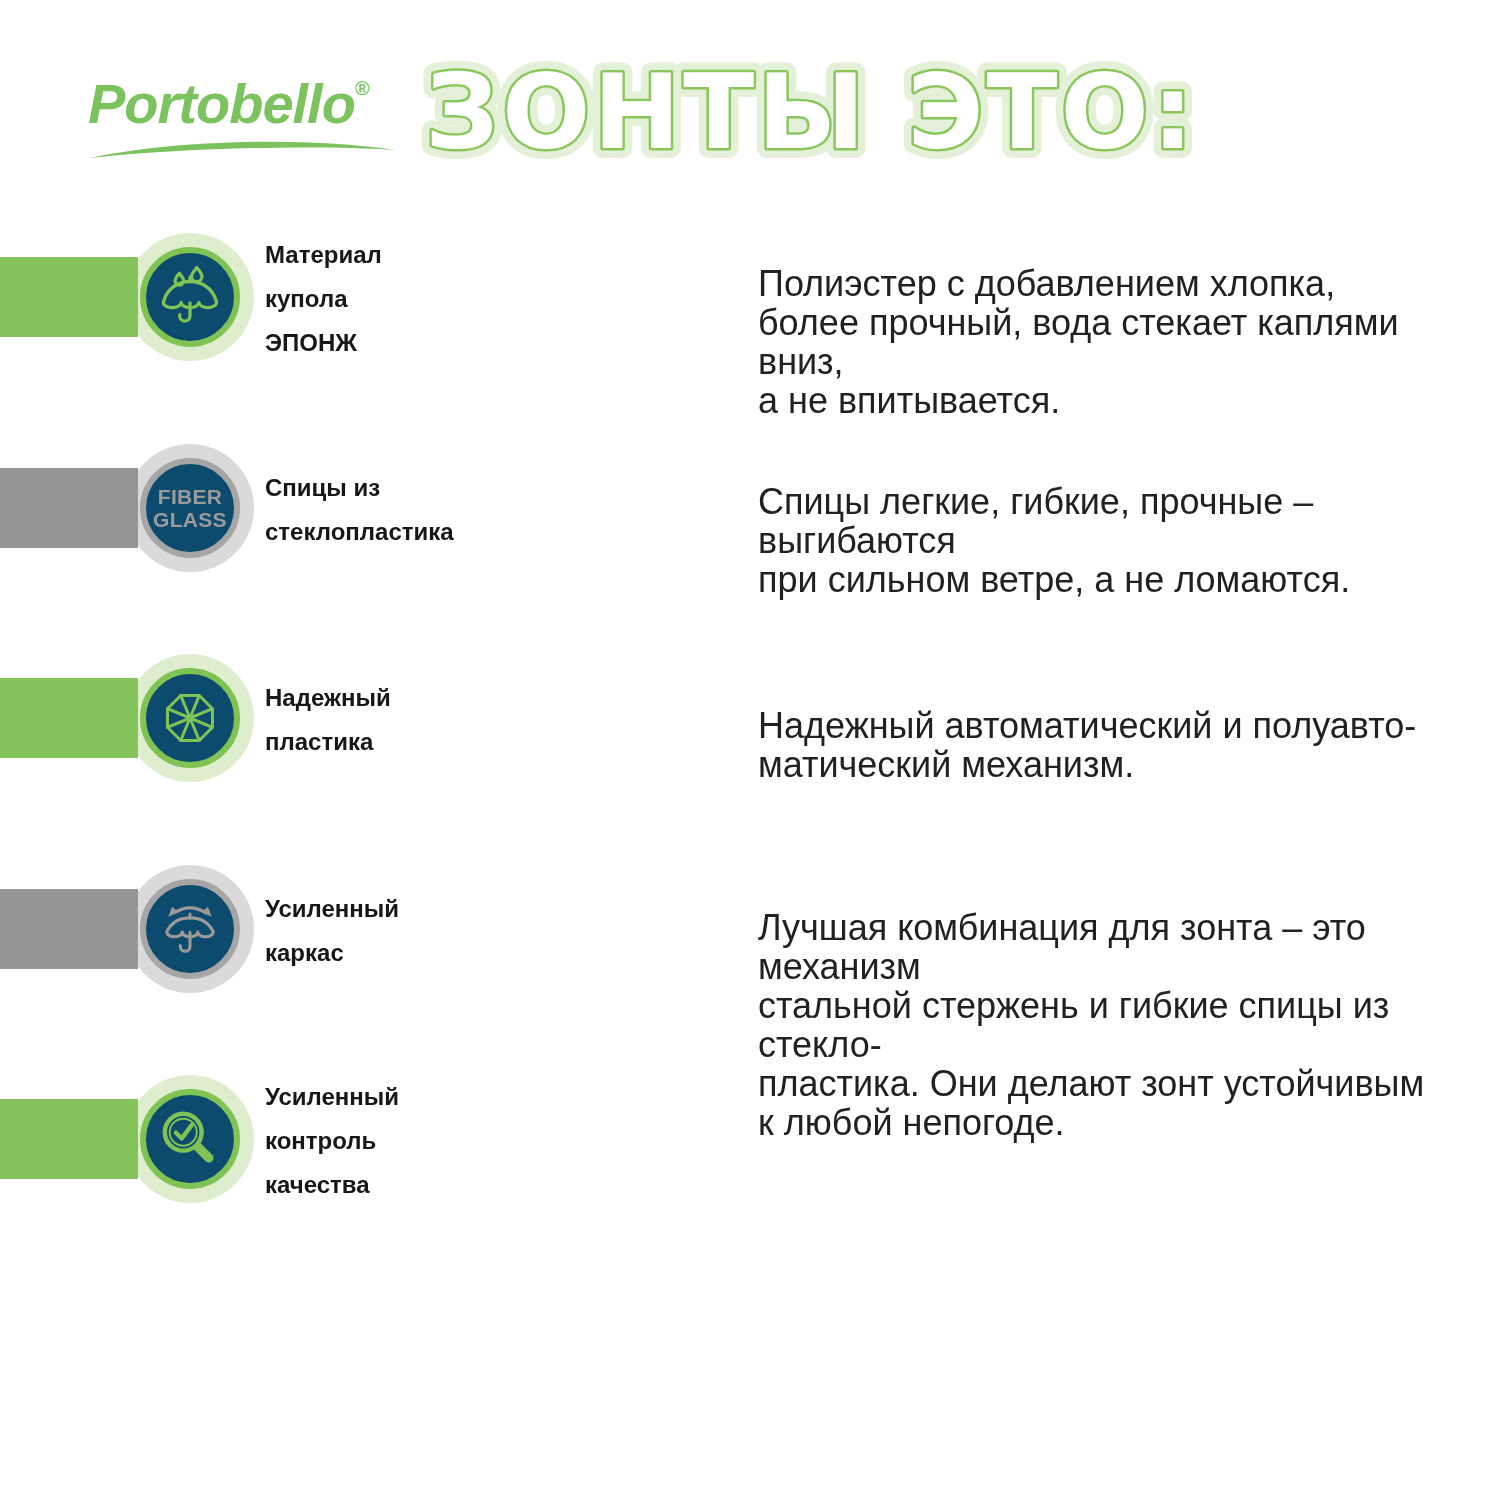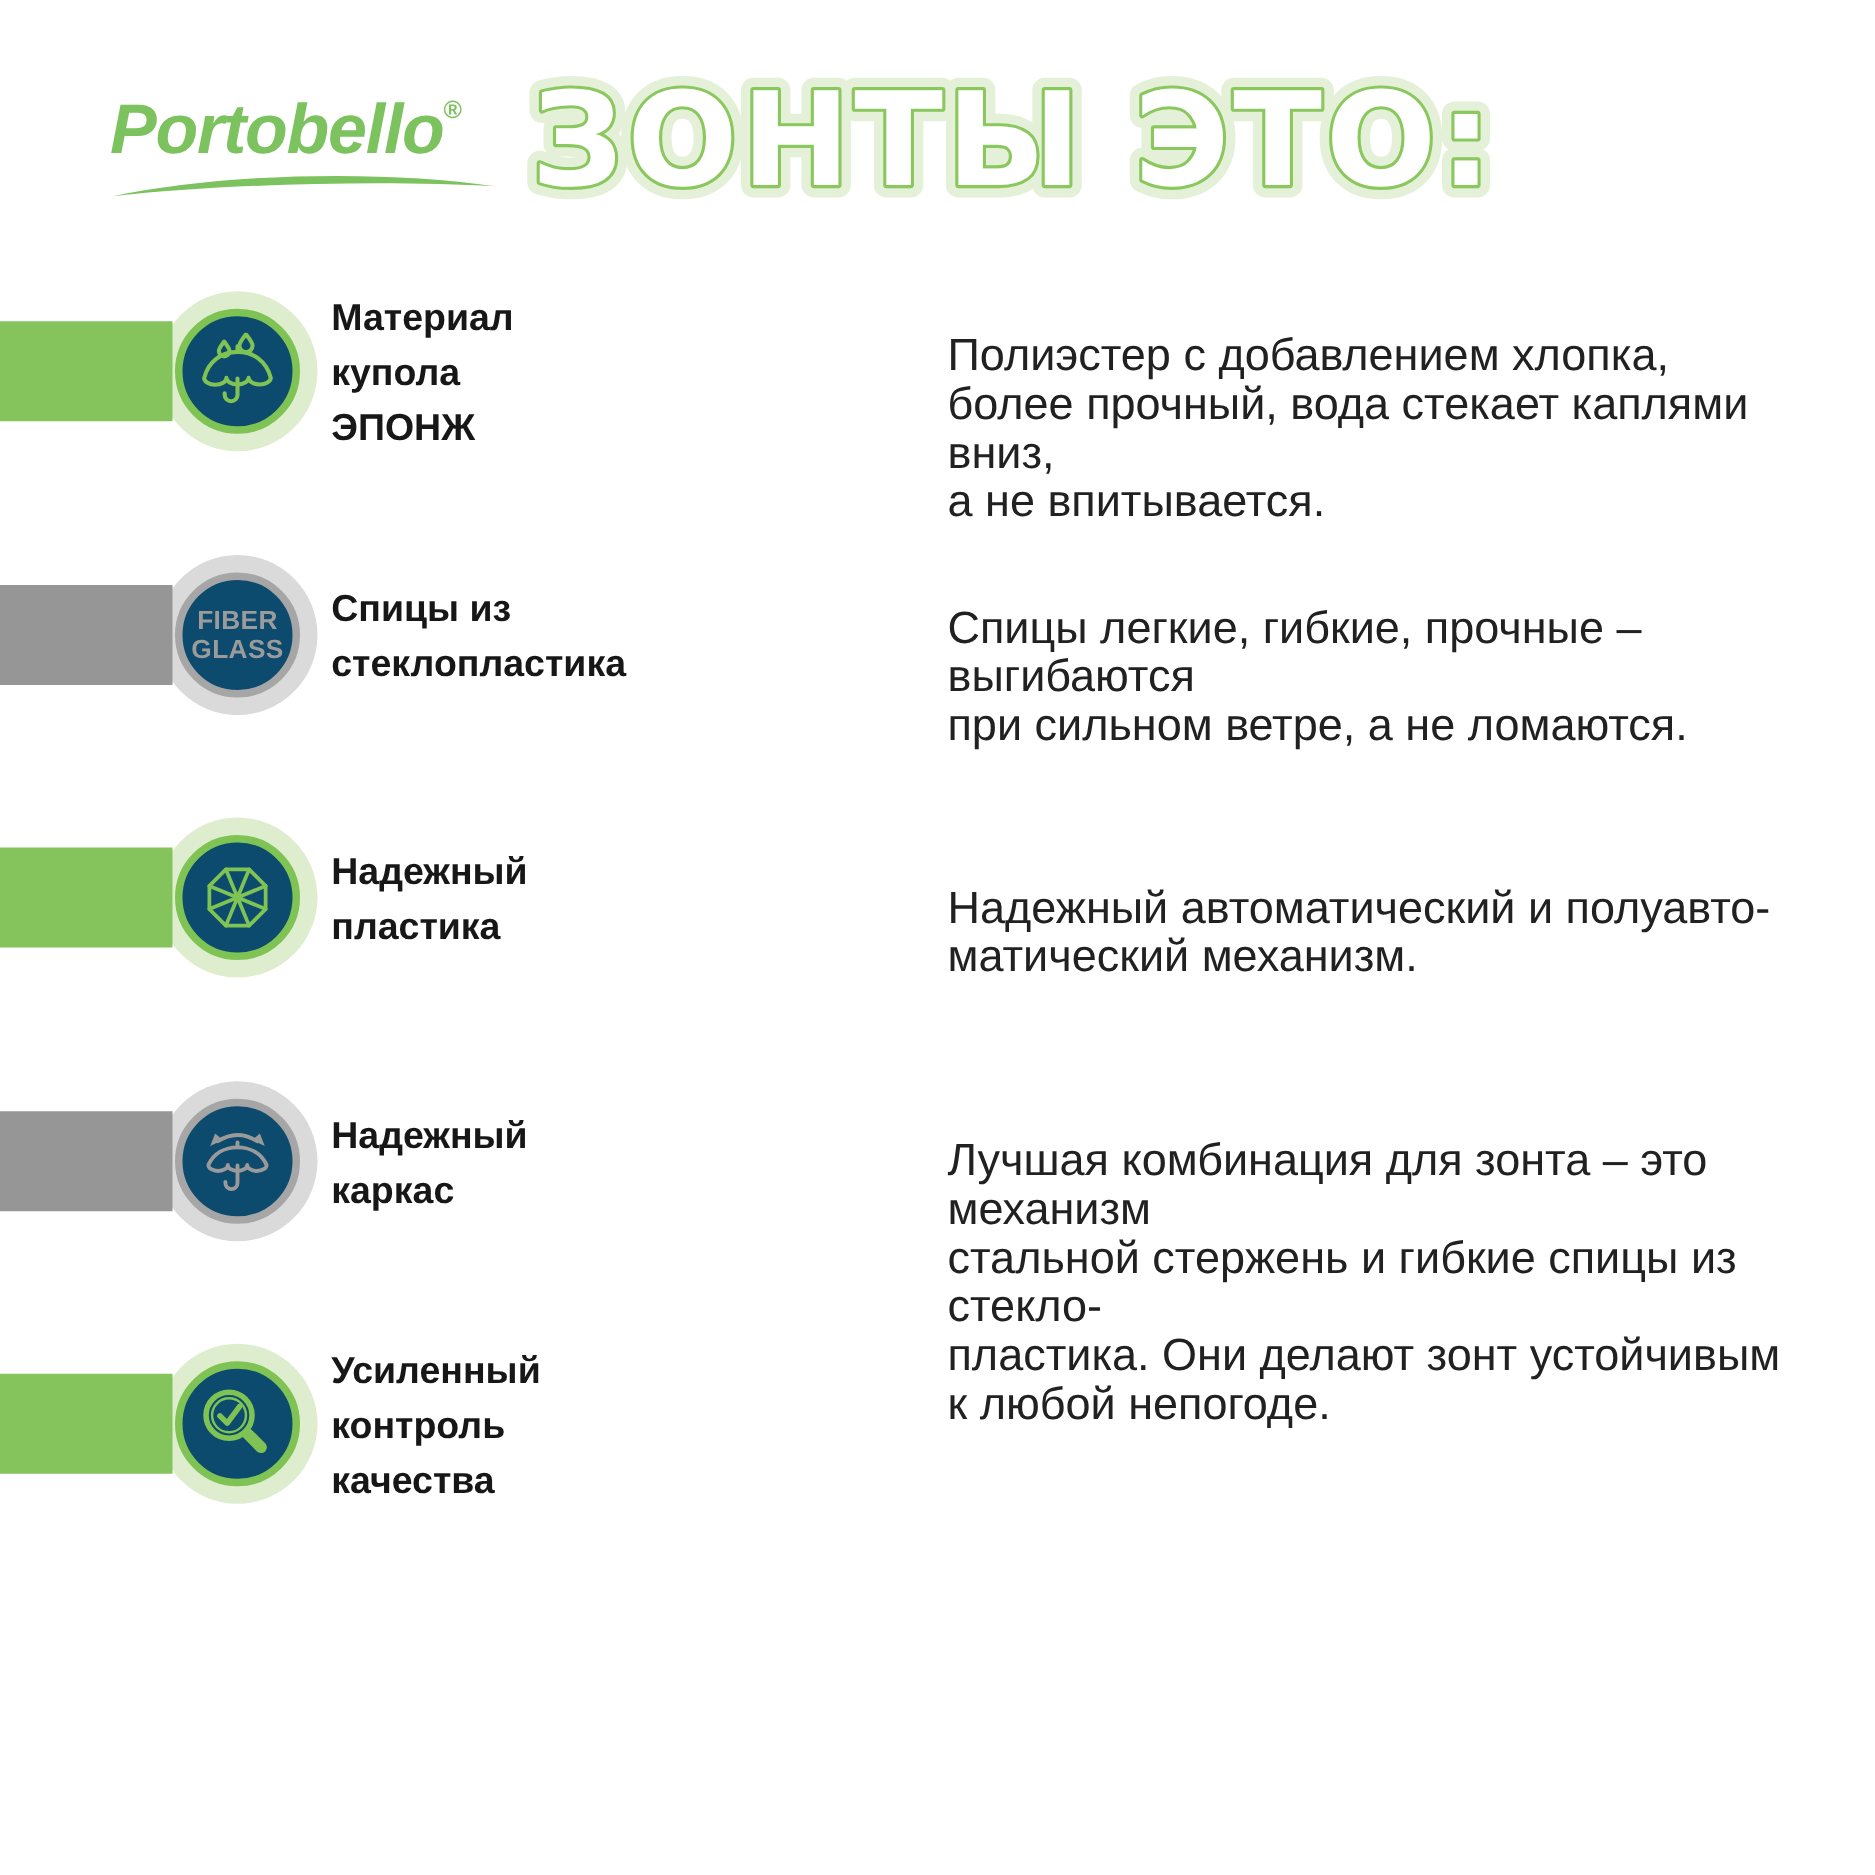--- a/index.html
+++ b/index.html
@@ -26,21 +26,21 @@
   .green .halo{background:#dfedcf;}
   .green .disc{border:6px solid #7ec354;}
   .gray .bar{background:#969696;}
   .gray .halo{background:#dadada;}
   .gray .disc{border:6px solid #a6a6a6;}
 
   .badge-text{font-weight:bold;font-size:21px;line-height:23px;letter-spacing:.3px;
               color:#9b9b9b;text-align:center;white-space:pre-line;}
 
   .title{position:absolute;left:265px;top:calc(var(--cy) + 2px);transform:translateY(-50%);
-         margin:0;font-size:30px;line-height:44px;font-weight:bold;color:#171717;
+         margin:0;font-size:24px;line-height:44px;font-weight:bold;color:#171717;
          white-space:pre-line;z-index:4;}
   .desc{position:absolute;left:758px;top:var(--dy);margin:0;width:720px;
         font-size:36px;line-height:39px;font-weight:normal;color:#212121;
         white-space:pre-line;z-index:4;}
 </style>
 </head>
 <body>
 
 <div class="page">
 
@@ -108,21 +108,21 @@
     <div class="disc">
       <svg width="62" height="62" viewBox="0 0 64 64" fill="none" stroke="#9a9a9a" stroke-width="3.2" stroke-linecap="round" stroke-linejoin="round">
         <path d="M15.5 15.5 Q32 5 48.5 15.5"></path>
         <polygon points="9.5,19.5 13.5,9 20,14.5" fill="#9a9a9a" stroke="none"></polygon>
         <polygon points="54.5,19.5 50.5,9 44,14.5" fill="#9a9a9a" stroke="none"></polygon>
         <path d="M32 20.5 V16.5"></path>
         <path d="M8 35 C12.5 25.5 21.5 20.5 32 20.5 C42.5 20.5 51.5 25.5 56 35 a8 5 0 0 1 -16 0 a8 5 0 0 1 -16 0 a8 5 0 0 1 -16 0 Z"></path>
         <path d="M32 35.5 V50 a5 5 0 0 1 -10 0 v-1"></path>
       </svg>
     </div>
-    <h2 class="title">Надежный каркас</h2>
+    <h2 class="title">Усиленный каркас</h2>
     <p class="desc">Лучшая комбинация для зонта – это механизм
 стальной стержень и гибкие спицы из стекло-
 пластика. Они делают зонт устойчивым
 к любой непогоде.</p>
   </section>
 
   <section class="feature green" style="--cy:1139px;--dy:1112px">
     <div class="halo"></div>
     <div class="bar"></div>
     <div class="disc">

